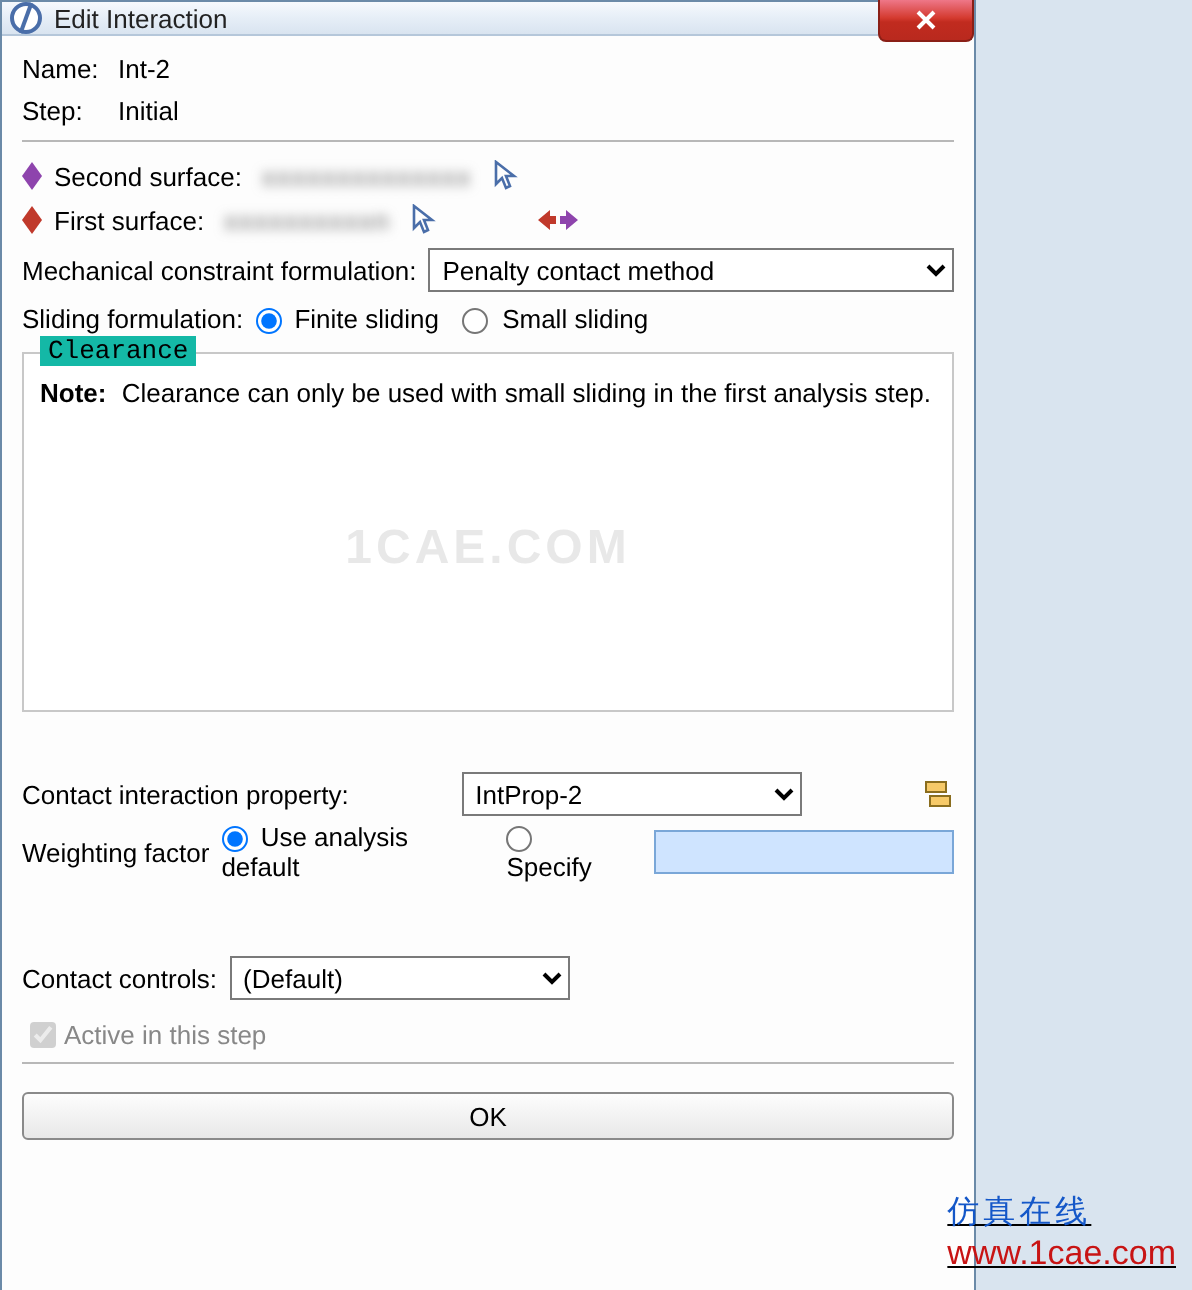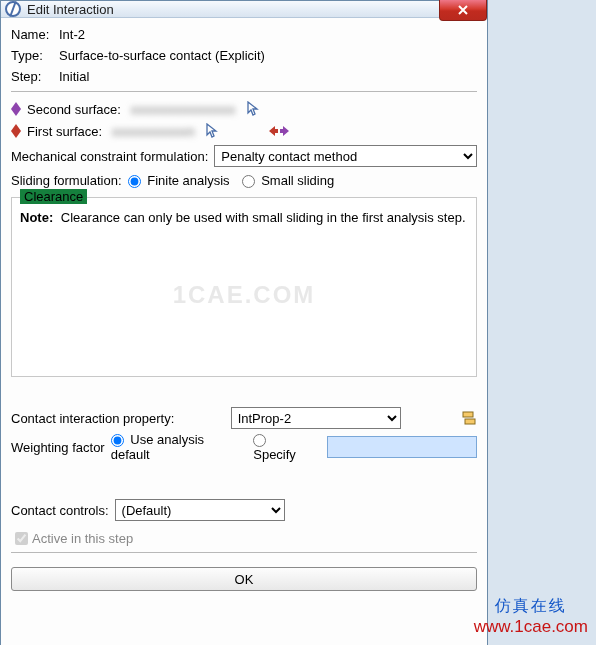--- a/index.html
+++ b/index.html
@@ -108,23 +108,24 @@
     margin-top: 6px;
     padding: 8px 8px;
     position: relative;
     height: 180px;
     background: #fff;
   }
   .fieldset .legend {
     position: absolute;
     top: -9px;
     left: 8px;
-    background: #15803d;
+    background: #14b8a6;
     padding: 0 4px;
     font-size: 13px;
+    font-family: Liberation Mono, monospace;
   }
   .note-row { margin-top: 4px; }
   .note-label { font-weight: bold; margin-right: 4px; }
   .watermark {
     position: absolute;
     left: 50%; top: 50%;
     transform: translate(-50%, -20%);
     font-size: 24px;
     letter-spacing: 2px;
     color: rgba(150,150,150,0.22);
@@ -158,22 +159,23 @@
     border-radius: 3px;
     background: linear-gradient(to bottom, #fdfdfd, #e8e8e8);
     font-family: inherit;
     font-size: 13px;
     cursor: pointer;
   }
   .branding {
     position: absolute;
     right: 8px; bottom: 8px;
     font-size: 12px;
-    text-align: center;
+    text-align: left;
     pointer-events: none;
+    text-decoration: underline;
   }
   .branding .cn { color: #1457c8; font-family: "Microsoft YaHei","SimSun",sans-serif; font-size: 16px; letter-spacing: 2px;}
   .branding .url { color: #c81414; font-size: 17px; }
 </style>
 </head>
 <body>
 
 <div class="window">
   <div class="titlebar">
     <span class="app-icon"></span>
@@ -185,24 +187,20 @@
     </div>
   </div>
 
   <div class="content">
 
     <div class="row">
       <span class="lbl">Name:</span>
       <span>Int-2</span>
     </div>
     <div class="row">
-      <span class="lbl">Type:</span>
-      <span>Surface-to-surface contact (Explicit)</span>
-    </div>
-    <div class="row">
       <span class="lbl">Step:</span>
       <span>Initial</span>
     </div>
 
     <div class="sep"></div>
 
     <div class="surface-row">
       <span class="diamond">
         <svg width="10" height="14" viewBox="0 0 10 14">
             <polygon points="5,0 10,7 5,14 0,7" fill="#8e44ad"></polygon>
@@ -242,21 +240,21 @@
       <span class="lblw">Mechanical constraint formulation:</span>
       <select class="select" style="flex:1">
         <option>Penalty contact method</option>
       </select>
     </div>
 
     <div class="row radio-group">
       <span class="lblw">Sliding formulation:</span>
       <label>
         <input type="radio" name="sliding" checked="" style="">
-        <span>Finite analysis</span>
+        <span>Finite sliding</span>
       </label>
       <label>
         <input type="radio" name="sliding" style="">
         <span>Small sliding</span>
       </label>
     </div>
 
     <div class="fieldset">
       <span class="legend">Clearance</span>
       <div class="note-row">

